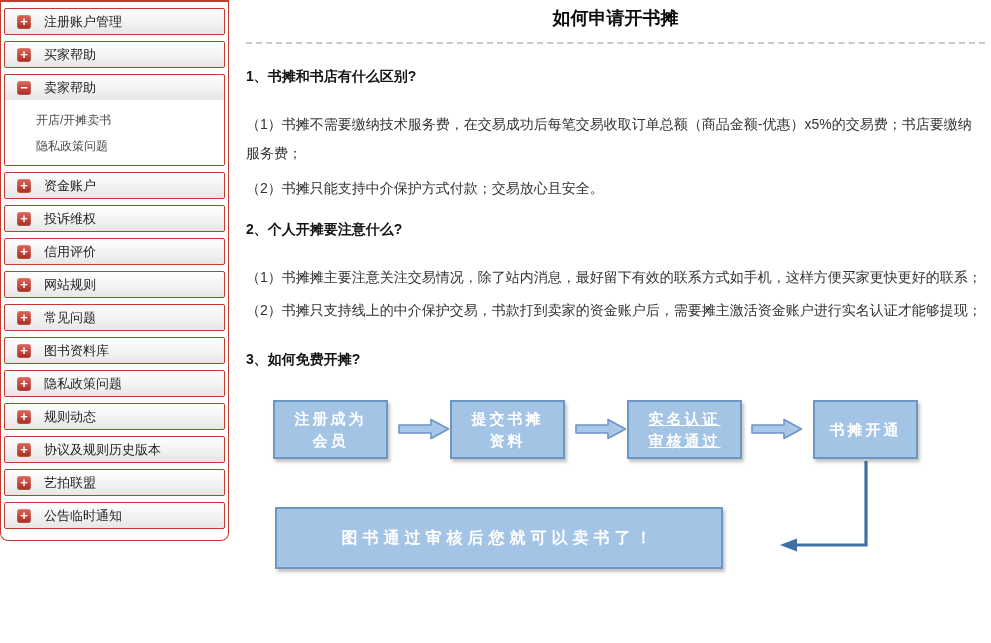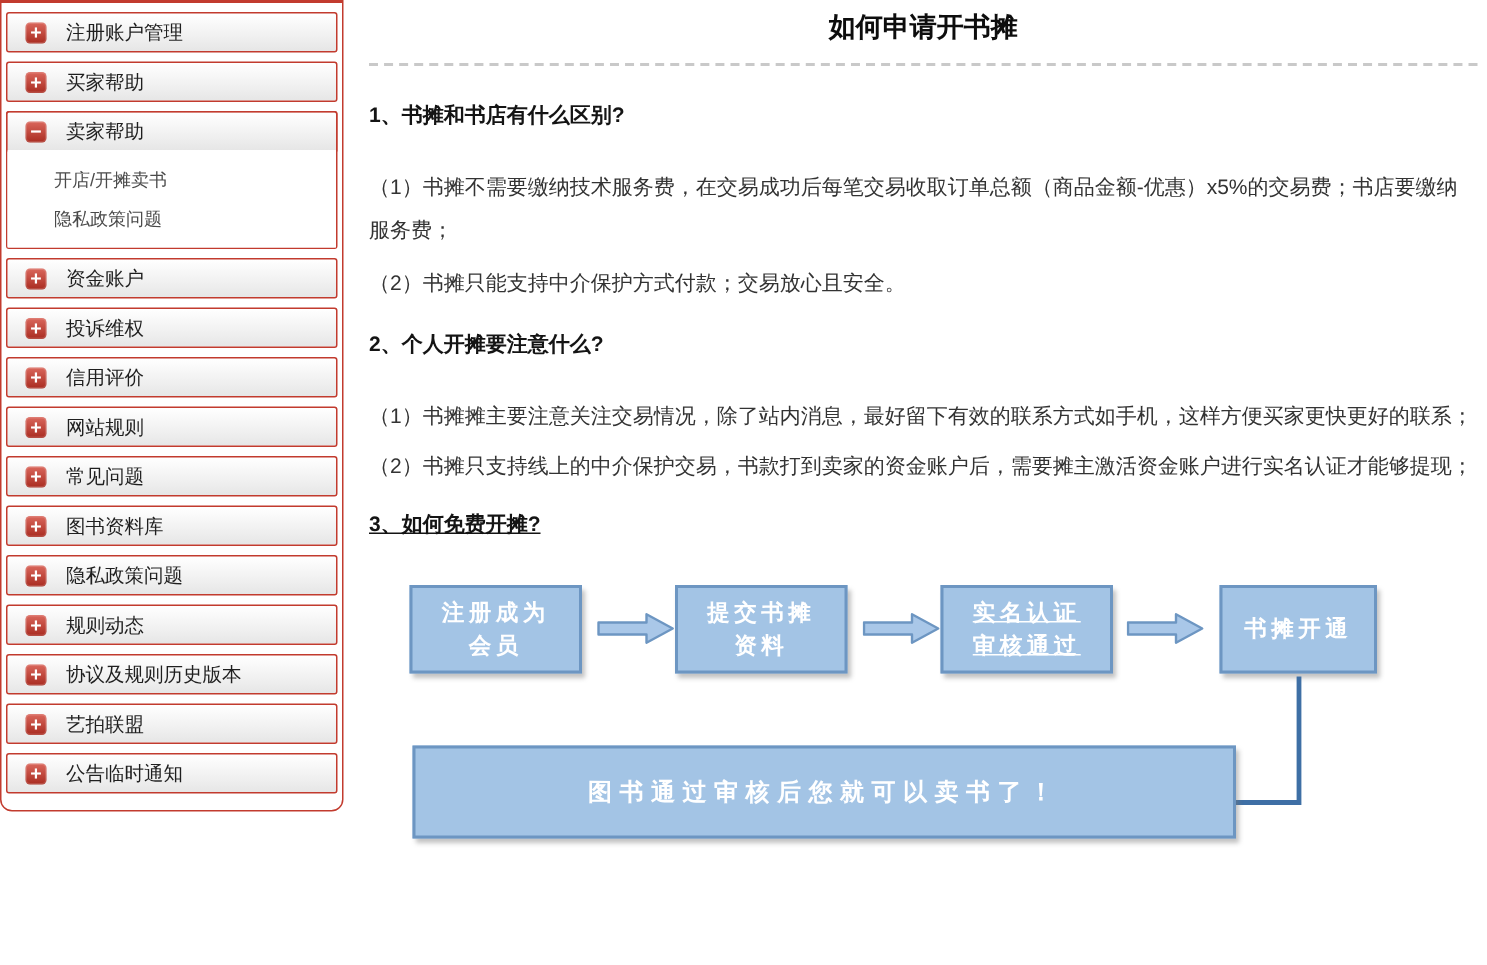--- a/index.html
+++ b/index.html
@@ -40,21 +40,21 @@
     font-size:12px; color:#4a4a4a; text-decoration:none; cursor:pointer;
   }
 
   
   .content { position:absolute; left:246px; top:0; width:739px; }
   .page-title { margin-top:6px; text-align:center; font-size:18px; line-height:24px;
     font-weight:bold; color:#0d0d0d; }
   .sep { margin-top:12px; border-top:2px dashed #c9c9c9; height:0; }
   .q-head { margin-top:22px; font-size:14px; line-height:20px; font-weight:bold; color:#141414; }
   .q-head.q2 { margin-top:16px; }
-  .q-head.q3 { margin-top:14px;text-decoration:underline; }
+  .q-head.q3 { margin-top:24px; }
   .para { font-size:14px; line-height:29px; color:#333; margin-top:24px; }
   .para.tight { margin-top:6px; }
   .para.mid { margin-top:10px; }
   .para.p5 { margin-top:4px; }
 
   
   .diagram { position:relative; margin-top:18px; height:200px; }
   .step-box {
     position:absolute; top:13px; width:115px; height:59px;
     background:#a3c4e5; border:2px solid #6d96c2;
@@ -63,21 +63,21 @@
     color:#fff; font-size:15px; font-weight:bold; letter-spacing:3px;
     white-space:pre-line; line-height:22px;
   }
   .step-1 { left:27px; }
   .step-2 { left:204px; }
   .step-3 { left:381px;text-decoration:underline; }
   .step-4 { left:567px; width:105px; }
   .flow-arrow { position:absolute; top:31px; width:52px; height:22px; }
   .arr-1 { left:152px; } .arr-2 { left:329px; } .arr-3 { left:505px; }
   .final-box {
-    position:absolute; left:29px; top:120px; width:549px; height:62px;
+    position:absolute; left:29px; top:120px; width:448px; height:62px;
     background:#a3c4e5; border:2px solid #6d96c2;
     box-shadow:2px 3px 3px rgba(120,120,120,0.45);
     display:flex; align-items:center; justify-content:center;
     color:#fff; font-size:16px; font-weight:bold; letter-spacing:5px;
   }
   .connector { position:absolute; left:0; top:0; width:700px; height:200px; pointer-events:none; }
 </style>
 </head>
 <body>
 

